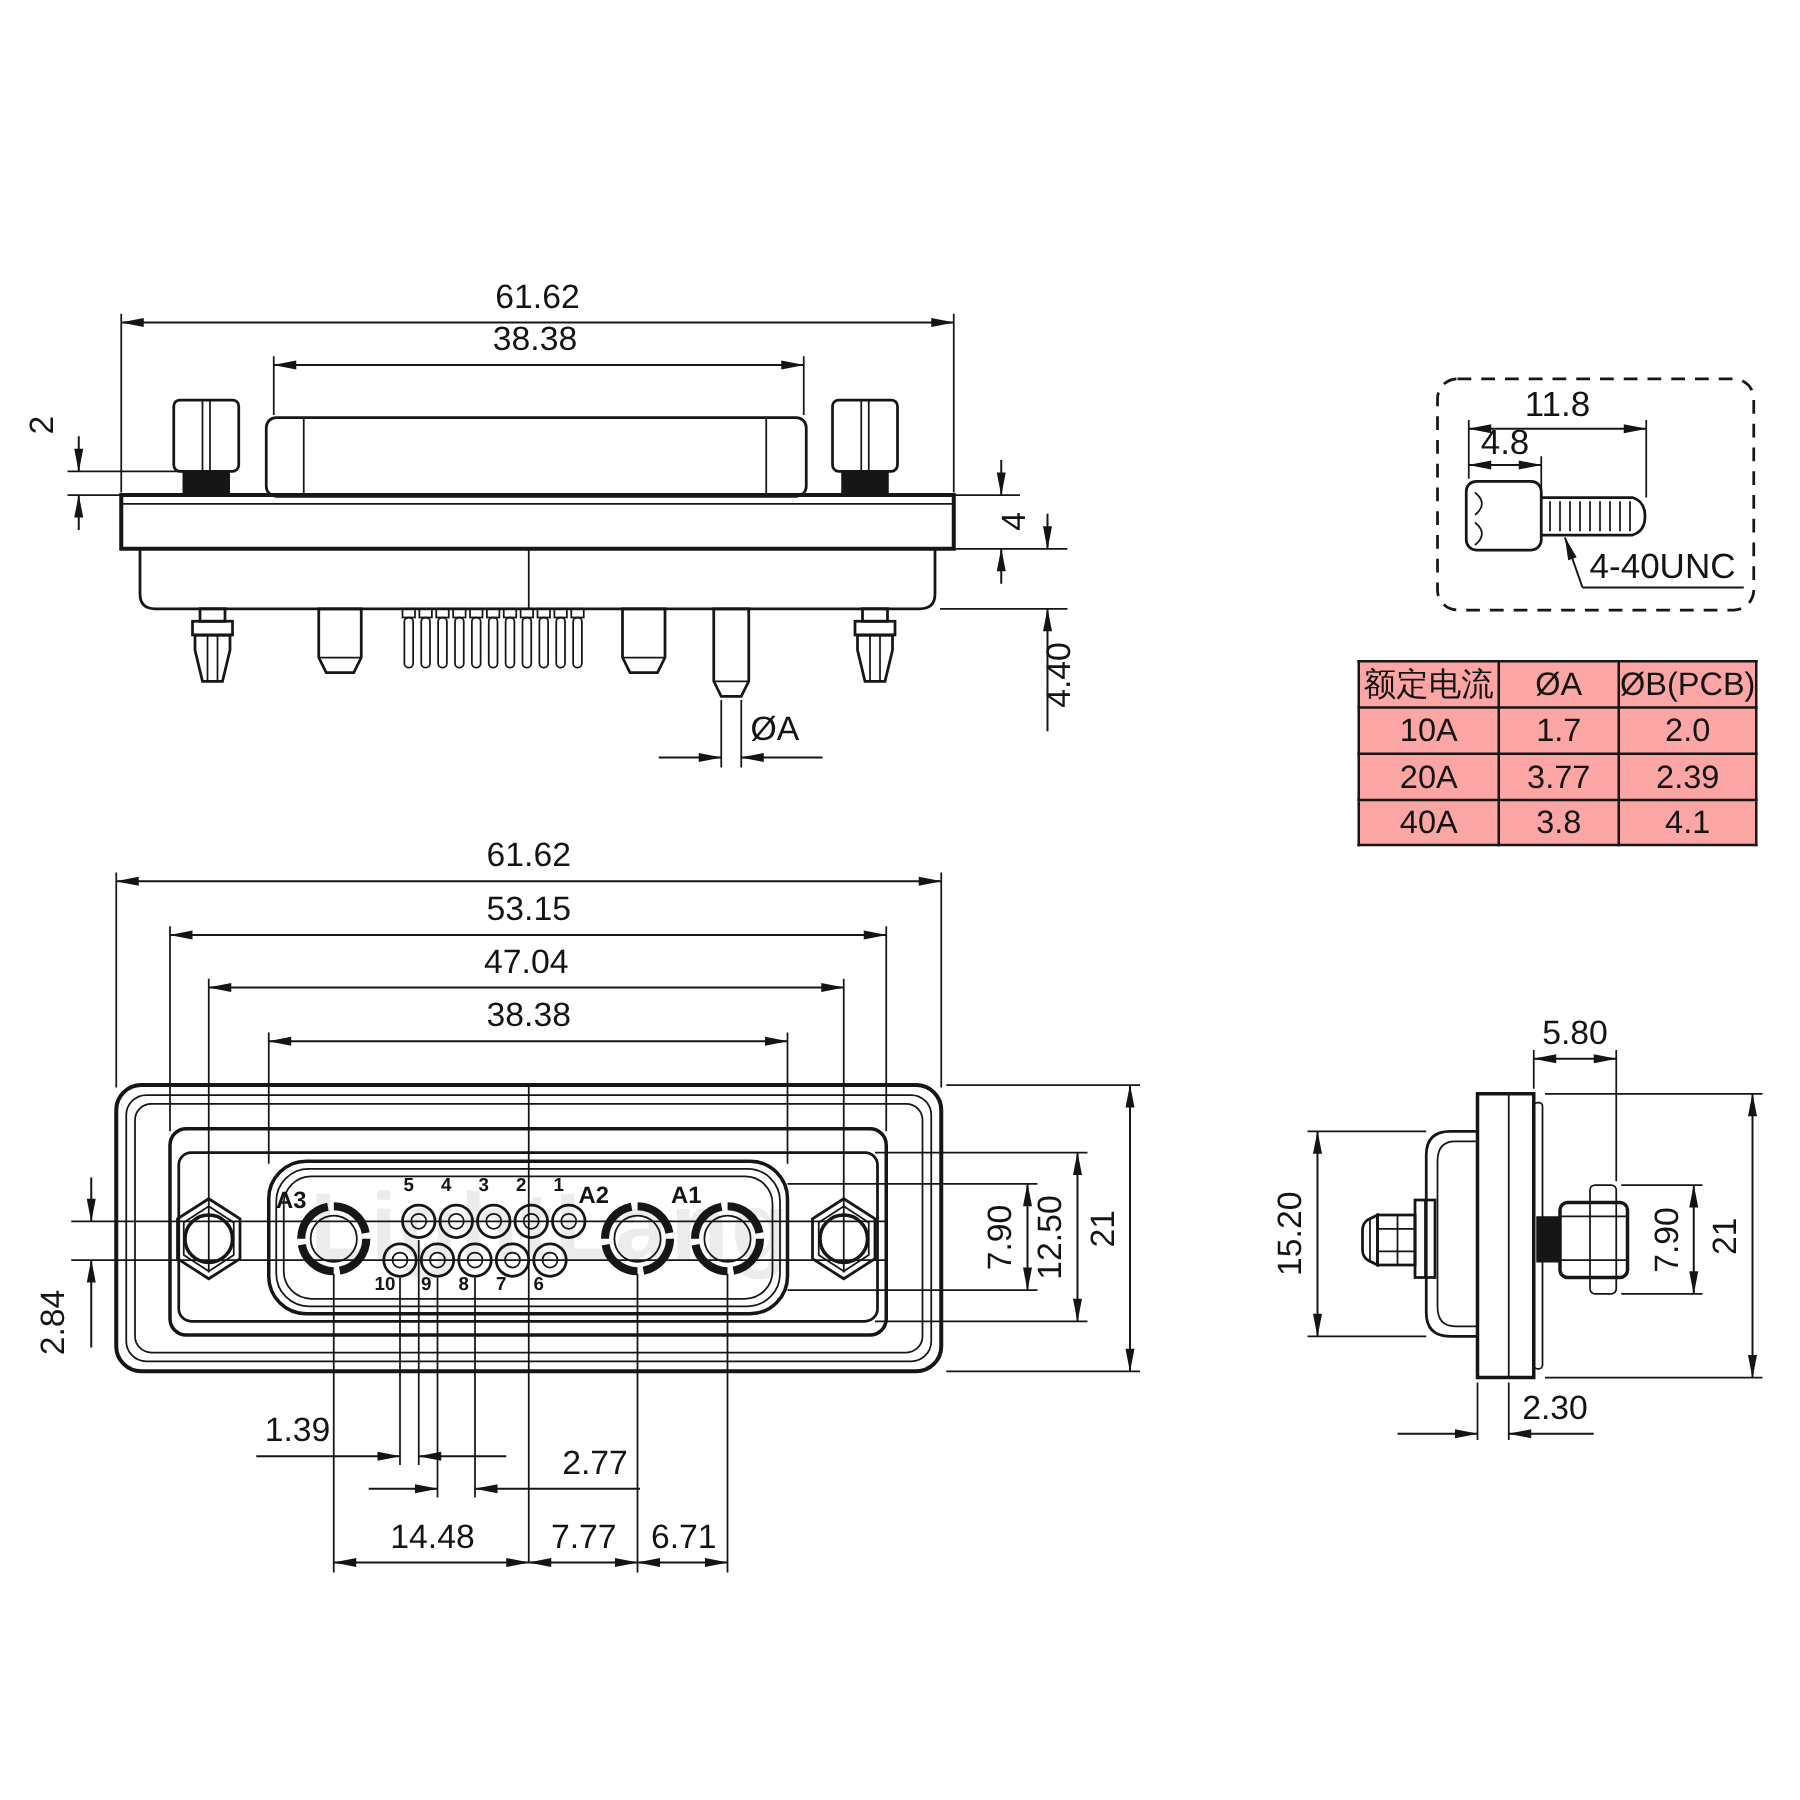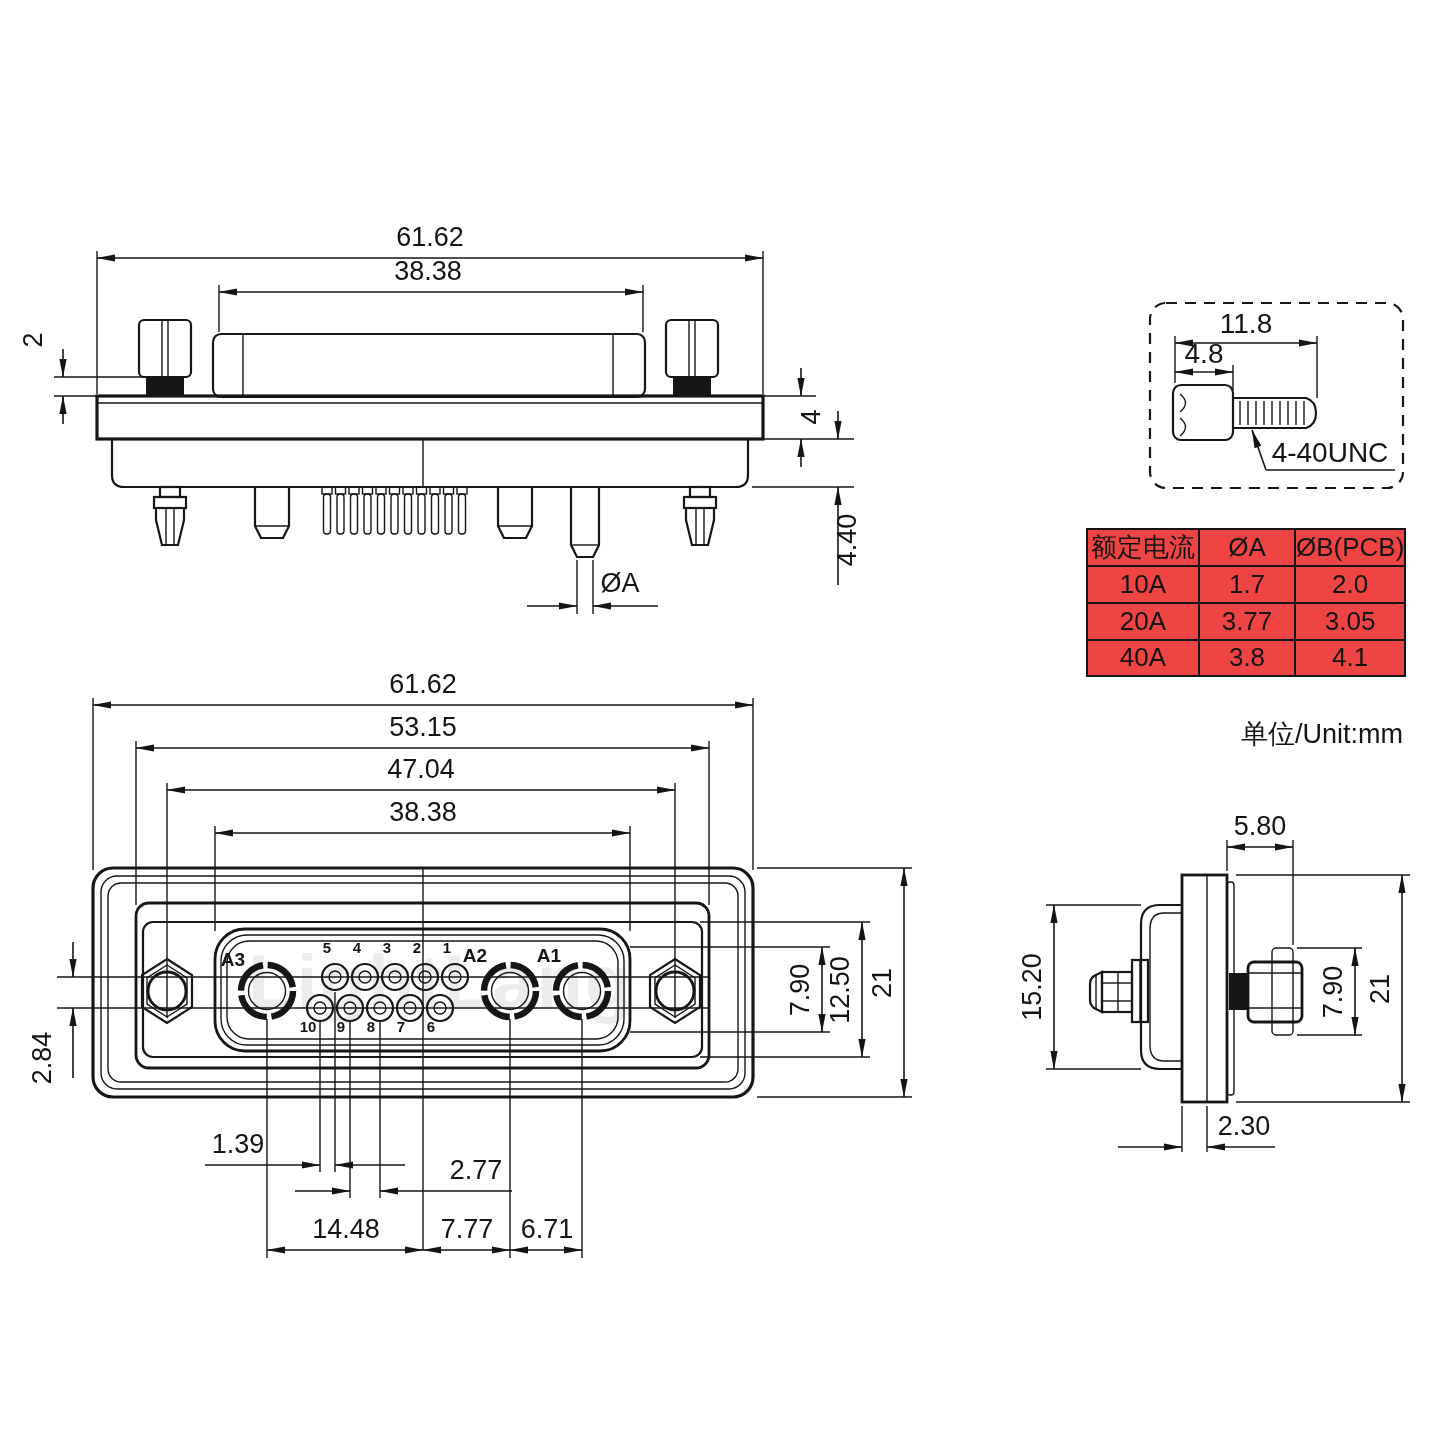--- a/index.html
+++ b/index.html
@@ -19,21 +19,21 @@
   .det {font-size:28px;text-anchor:middle;font-family:"Liberation Sans",sans-serif;}
   .pl  {font-size:15px;font-weight:700;text-anchor:middle;font-family:"Liberation Sans",sans-serif;}
   .bl  {font-size:19px;font-weight:700;text-anchor:middle;font-family:"Liberation Sans",sans-serif;}
   
   .watermark{position:absolute;left:248px;top:938px;font-size:76px;font-weight:700;
              color:#000;opacity:0.07;letter-spacing:2px;white-space:nowrap;}
   
   .spec{position:absolute;left:1086px;top:528px;border-collapse:collapse;}
   .spec td,.spec th{border:2.2px solid #161616;font-weight:400;font-size:26px;color:#141414;
                     text-align:center;vertical-align:middle;padding:0;height:34.8px;
-                    font-family:"Liberation Sans",sans-serif;background:#ef4444;}
+                    font-family:"Liberation Sans",sans-serif;background:#fca5a5;}
   .spec .c0{width:110px;} .spec .c1{width:94px;} .spec .c2{width:101px;text-align:right;}
   .unit{position:absolute;left:1100px;top:716px;width:303px;text-align:right;
         font-size:27px;color:#141414;font-family:"Liberation Sans",sans-serif;}
 </style>
 </head>
 <body>
 
 <div class="page">
 
   <div class="watermark">LightLang</div>
@@ -380,24 +380,23 @@
         <td class="c2">ØB(PCB)</td>
       </tr>
       <tr>
         <td>10A</td>
         <td>1.7</td>
         <td>2.0</td>
       </tr>
       <tr>
         <td>20A</td>
         <td>3.77</td>
-        <td>3.05</td>
+        <td>2.39</td>
       </tr>
       <tr>
         <td>40A</td>
         <td>3.8</td>
         <td>4.1</td>
       </tr>
     </tbody>
   </table>
-  <div class="unit">单位/Unit:mm</div>
 
 </div>
 
 </body></html>

